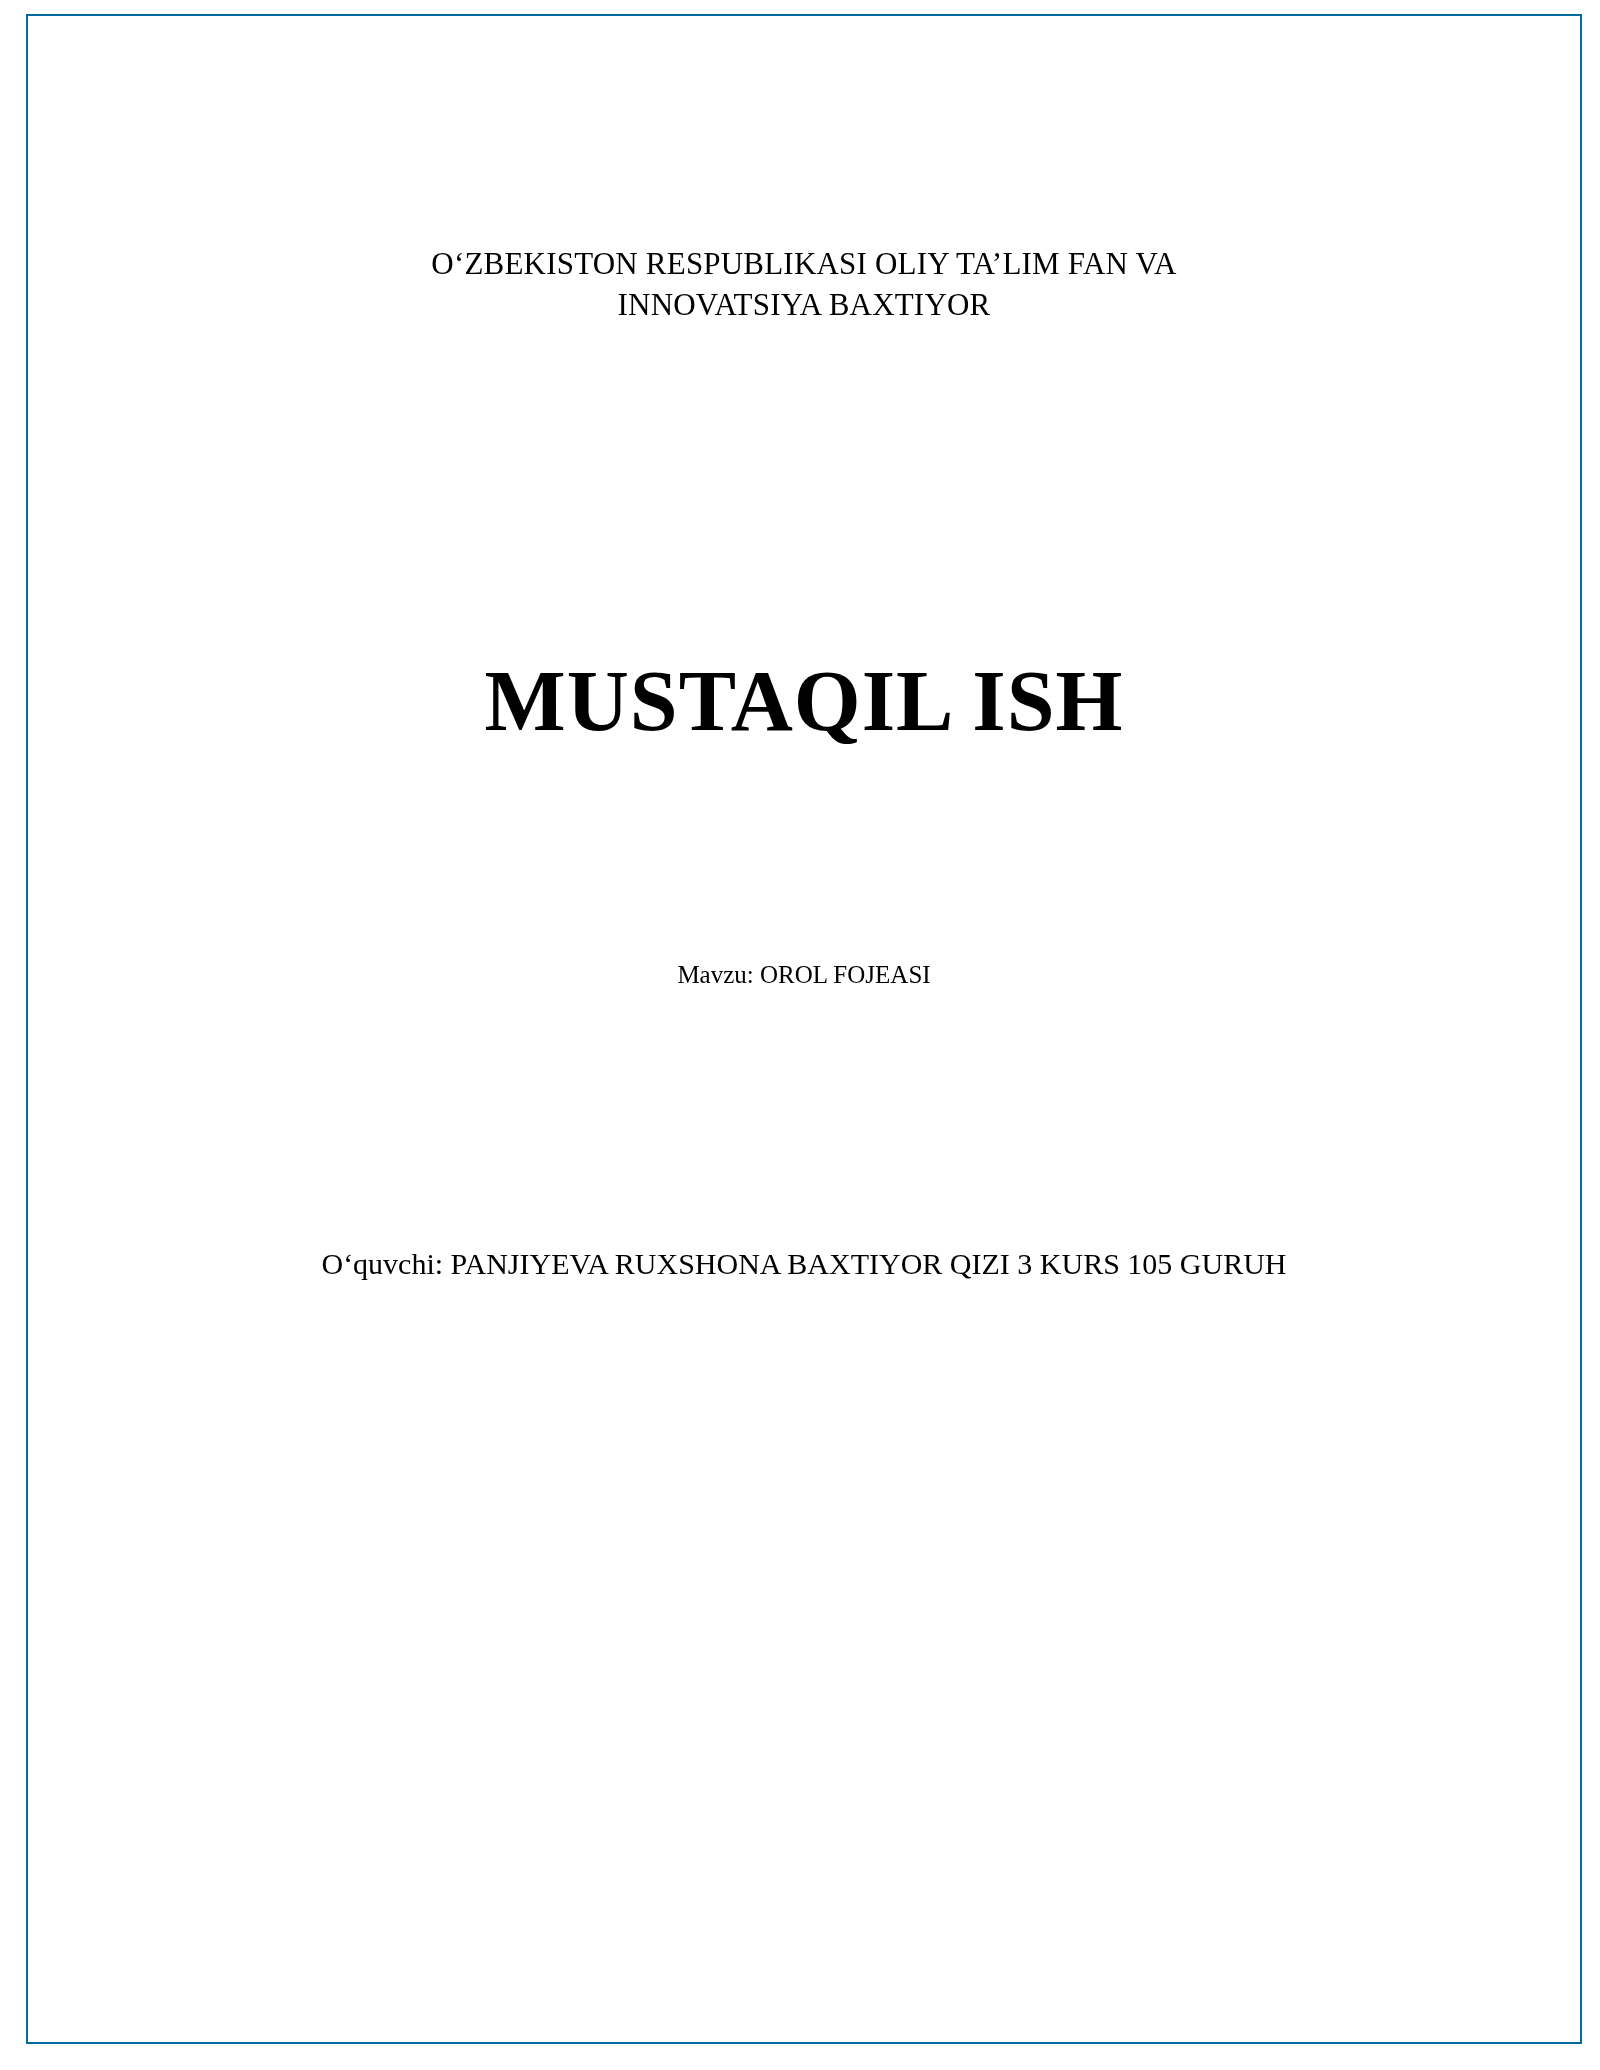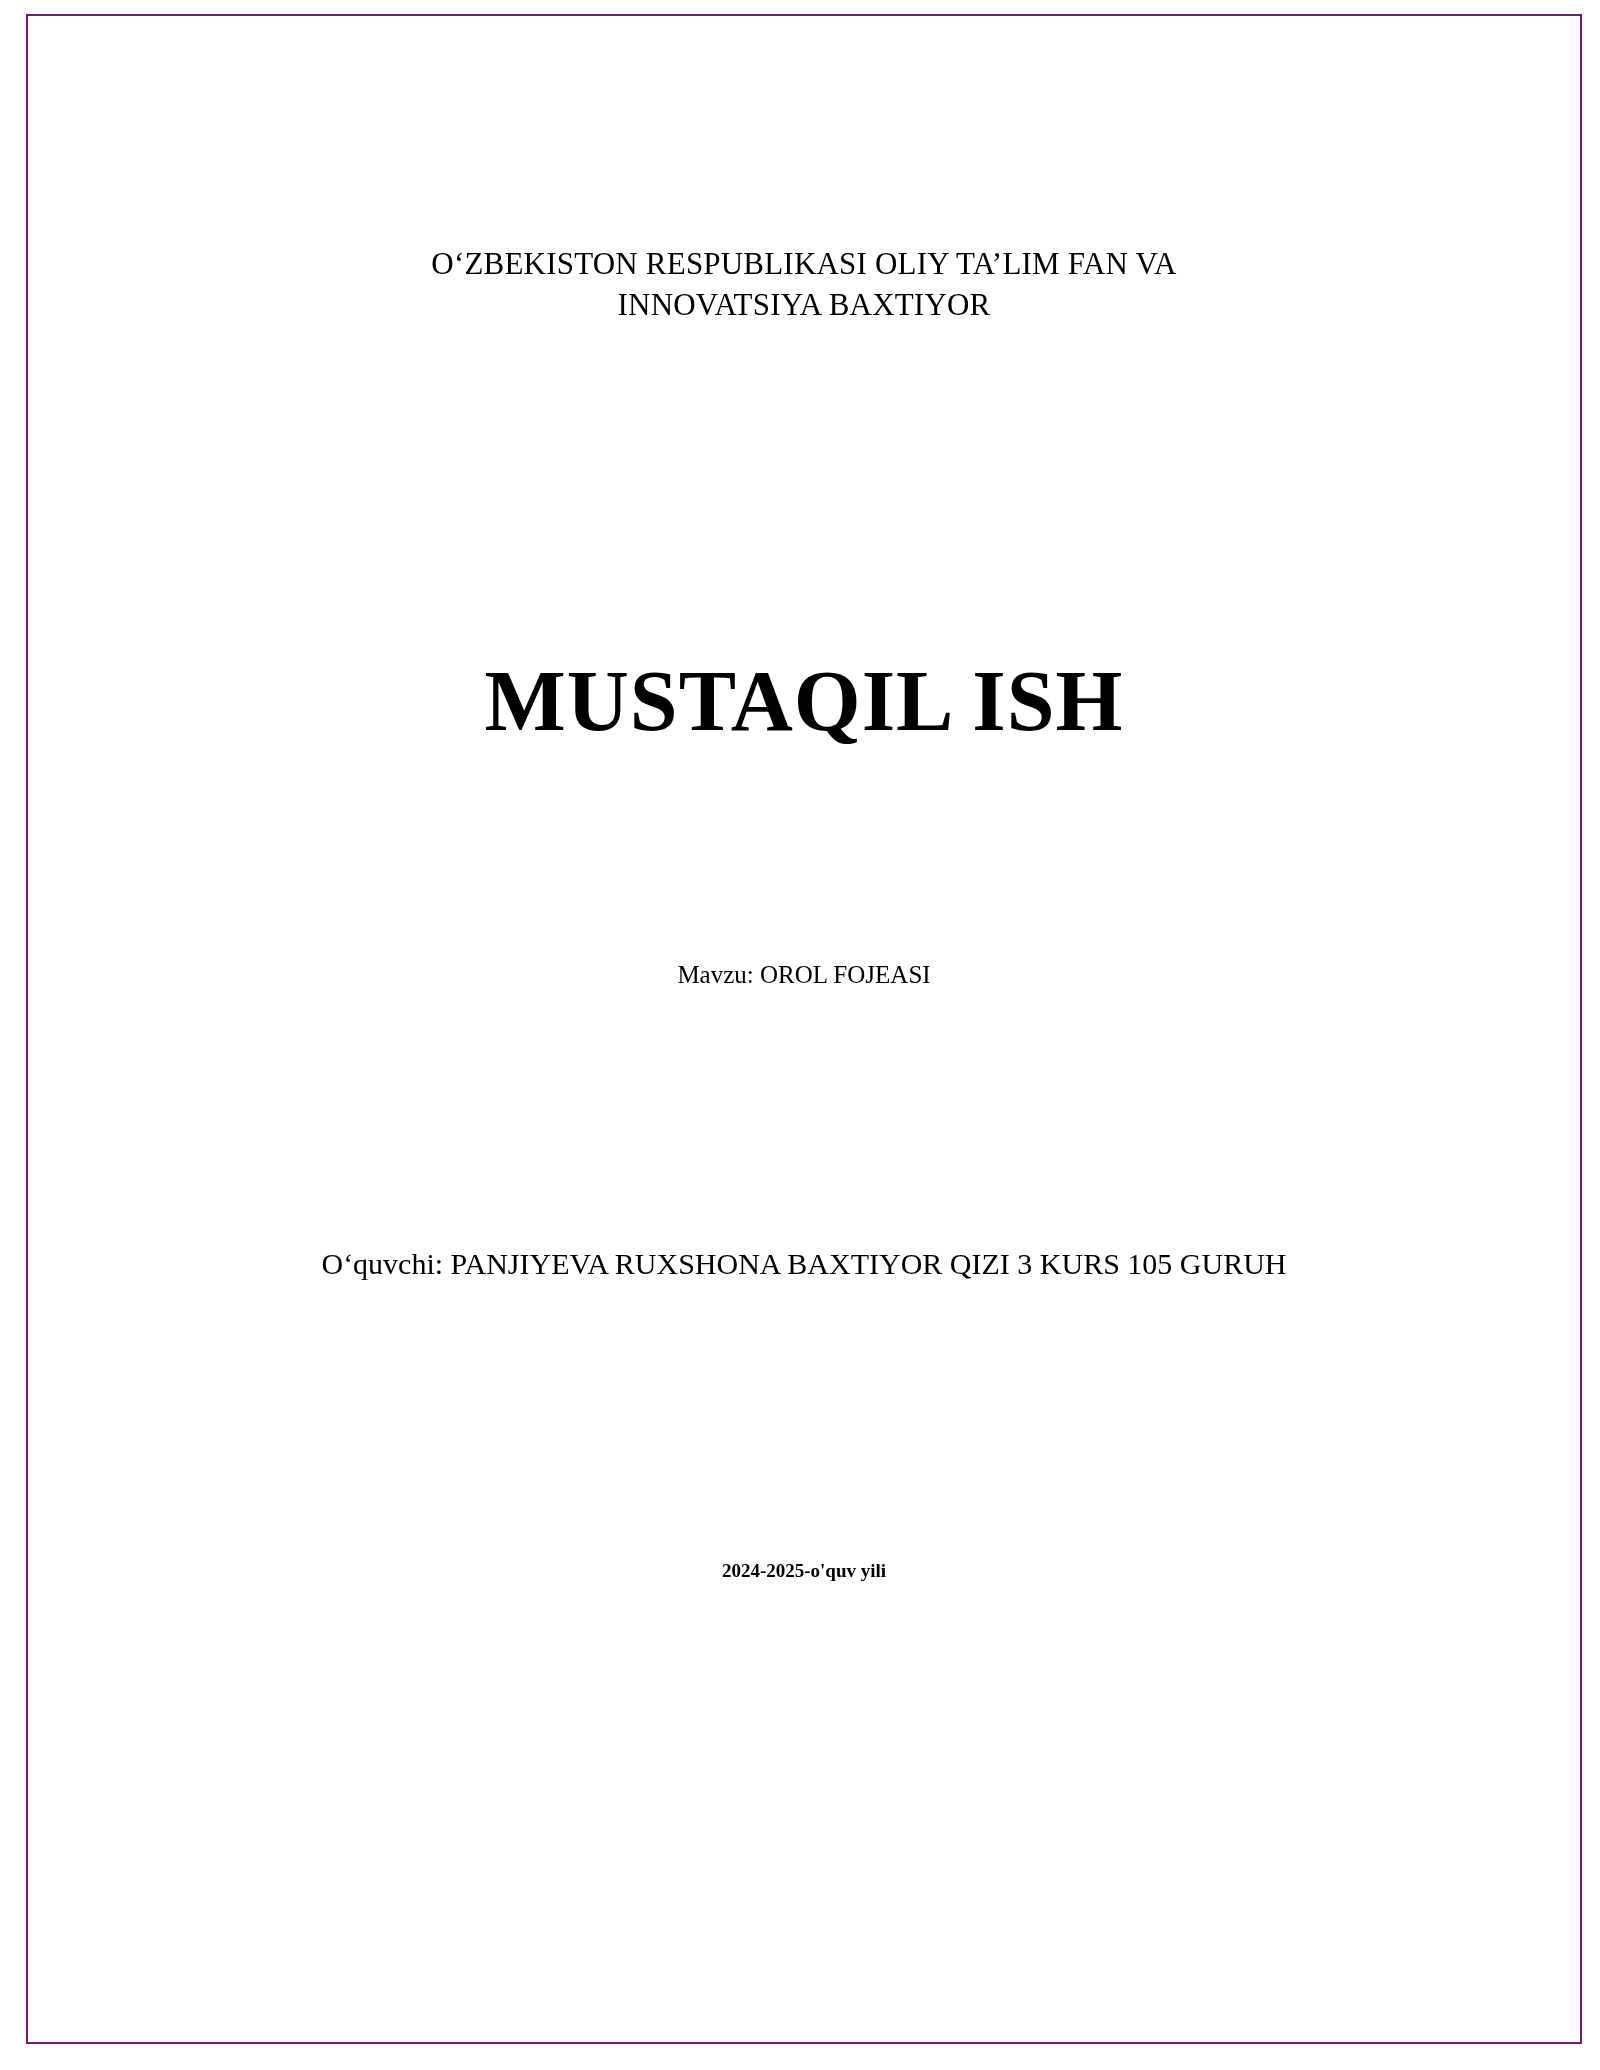--- a/index.html
+++ b/index.html
@@ -18,21 +18,21 @@
     box-sizing: border-box;
     width: 1600px;
     height: 2070px;
     padding: 14px 18px 26px 26px;
     background: #ffffff;
   }
   .page-sheet {
     box-sizing: border-box;
     width: 100%;
     height: 100%;
-    border: 2px solid #701a75;
+    border: 2px solid #0369a1;
     background: #ffffff;
     position: relative;
     padding: 0 96px;
   }
   .header-block {
     text-align: center;
     margin-top: 228px;
   }
   .header-line {
     font-size: 31px;
@@ -77,16 +77,15 @@
       <div class="header-line">O‘ZBEKISTON RESPUBLIKASI OLIY TA’LIM FAN VA</div>
       <div class="header-line">INNOVATSIYA BAXTIYOR</div>
     </div>
 
     <div class="doc-title">MUSTAQIL ISH</div>
 
     <div class="subject-line">Mavzu: OROL FOJEASI</div>
 
     <div class="author-block">O‘quvchi: PANJIYEVA RUXSHONA BAXTIYOR QIZI 3 KURS 105 GURUH</div>
 
-    <div class="year-line">2024-2025-o'quv yili</div>
 
   </div>
 </div>
 
 </body></html>

